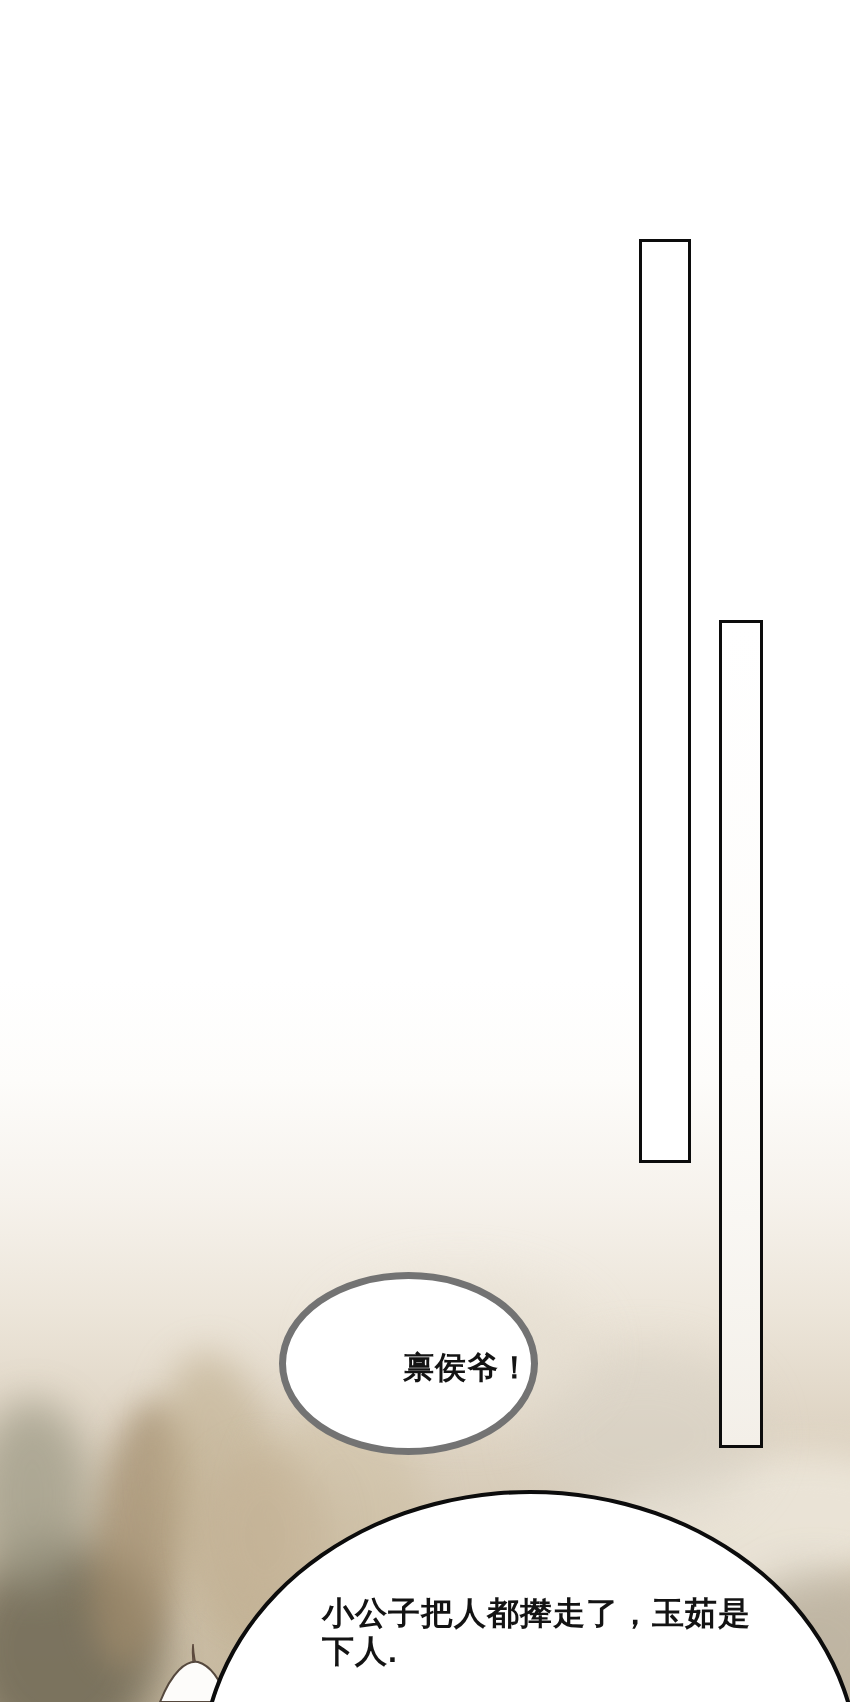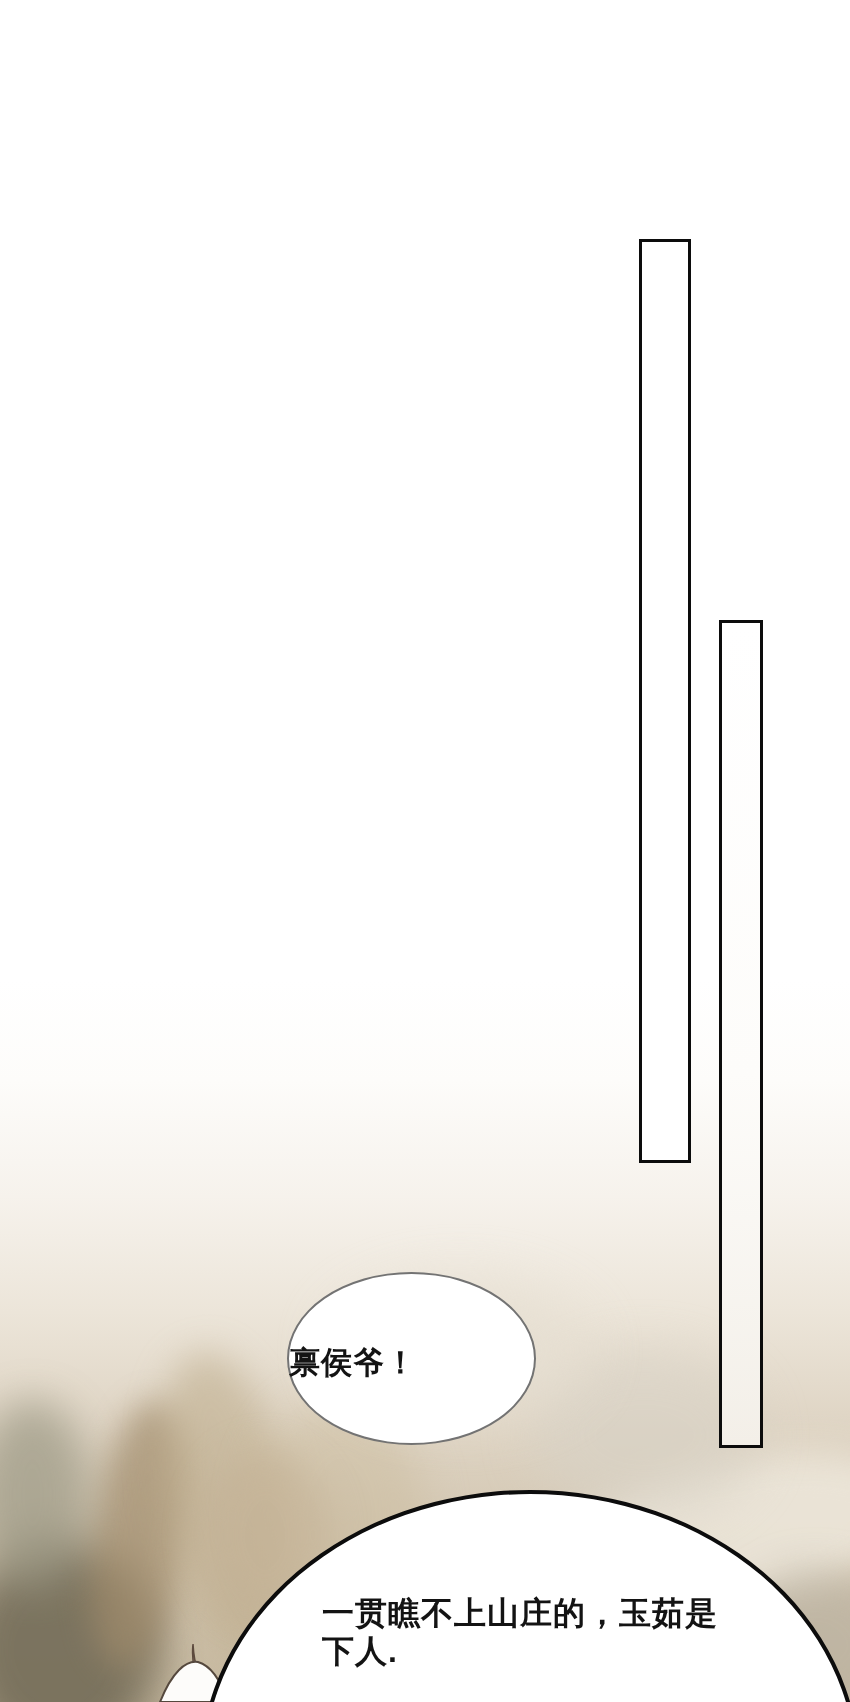--- a/index.html
+++ b/index.html
@@ -42,23 +42,23 @@
 
   
   .panel-bar{position:absolute;border:3px solid #0c0c0c;background:#ffffff;}
   .panel-bar.tall{left:639px;top:239px;width:46px;height:918px;}
   .panel-bar.short{left:719px;top:620px;width:38px;height:822px;
     background:linear-gradient(180deg,#ffffff 0%,#fdfcfa 55%,#f3efe8 100%);}
 
   
   .bubble{position:absolute;background:#ffffff;border-radius:50%;}
   .bubble.small{
-    left:287px;top:1272px;width:245px;height:169px;
-    border:2px solid #737373;
-    display:flex;align-items:center;justify-content:flex-start;
+    left:279px;top:1272px;width:245px;height:169px;
+    border:7px solid #737373;
+    display:flex;align-items:center;justify-content:flex-end;
   }
   .bubble.small .txt{
     padding-top:8px;
     font-size:31px;font-weight:600;color:#131313;letter-spacing:1px;
     white-space:nowrap;
   }
   .bubble.large{
     left:200px;top:1490px;width:652px;height:552px;
     border:4px solid #0c0c0c;
   }
@@ -94,17 +94,17 @@
 
   <div class="panel-bar tall"></div>
   <div class="panel-bar short"></div>
 
   <div class="bubble small">
     <span class="txt">禀侯爷！</span>
   </div>
 
   <div class="bubble large"></div>
   <div class="bubble-large-text">
-    <div>一贯瞧不上山庄的，玉茹是</div>
+    <div>小公子把人都撵走了，玉茹是</div>
     <div>下人.</div>
   </div>
 
 </div>
 
 </body></html>

